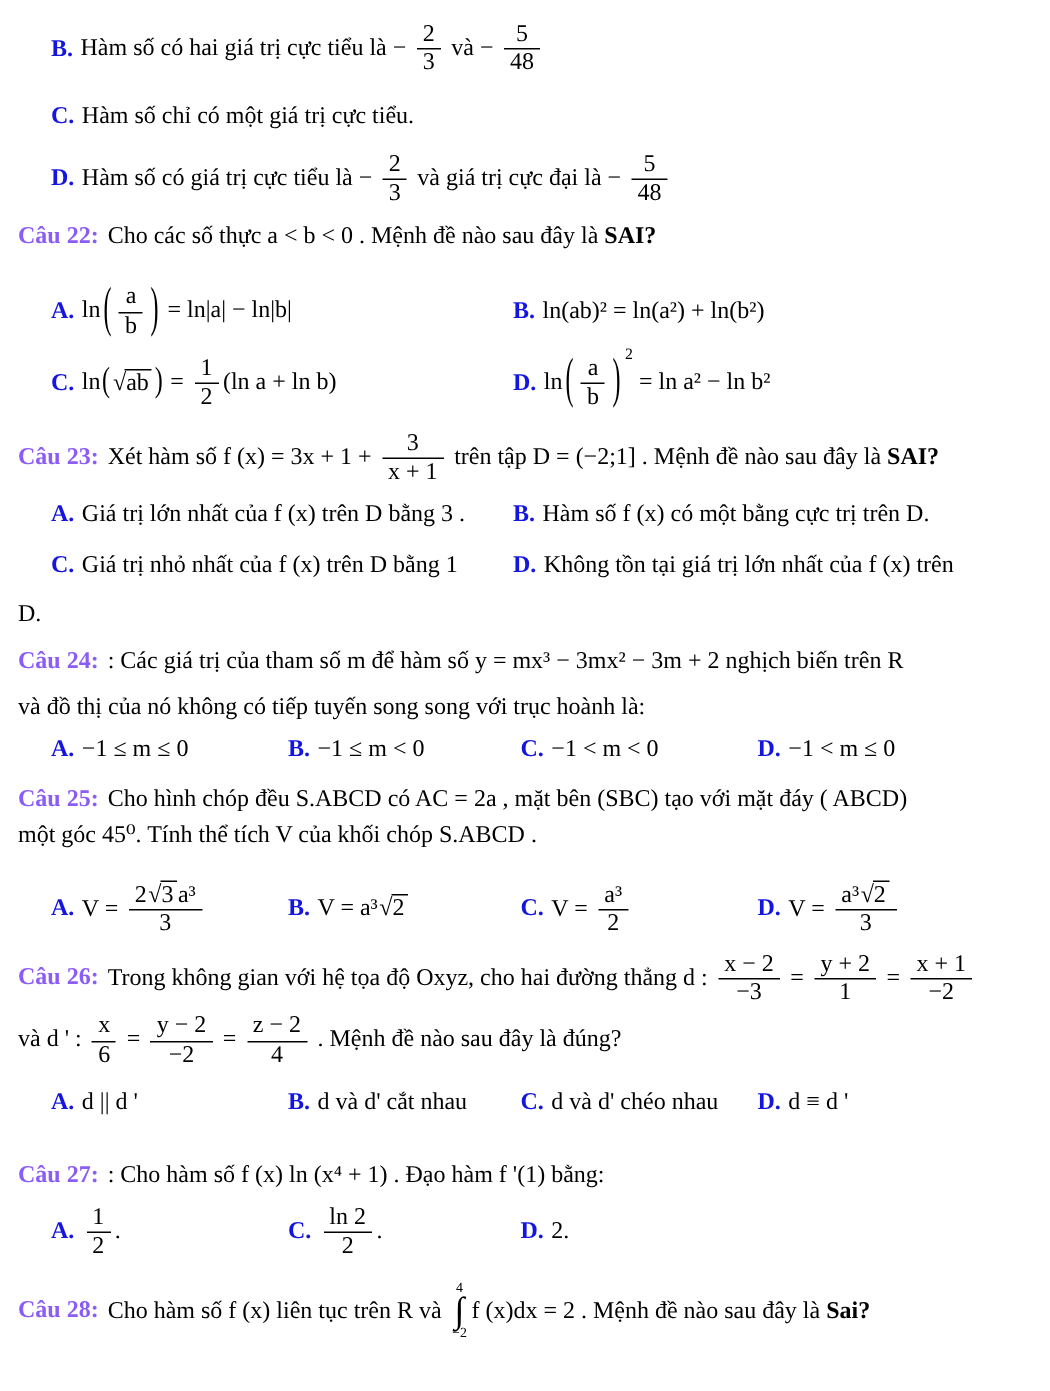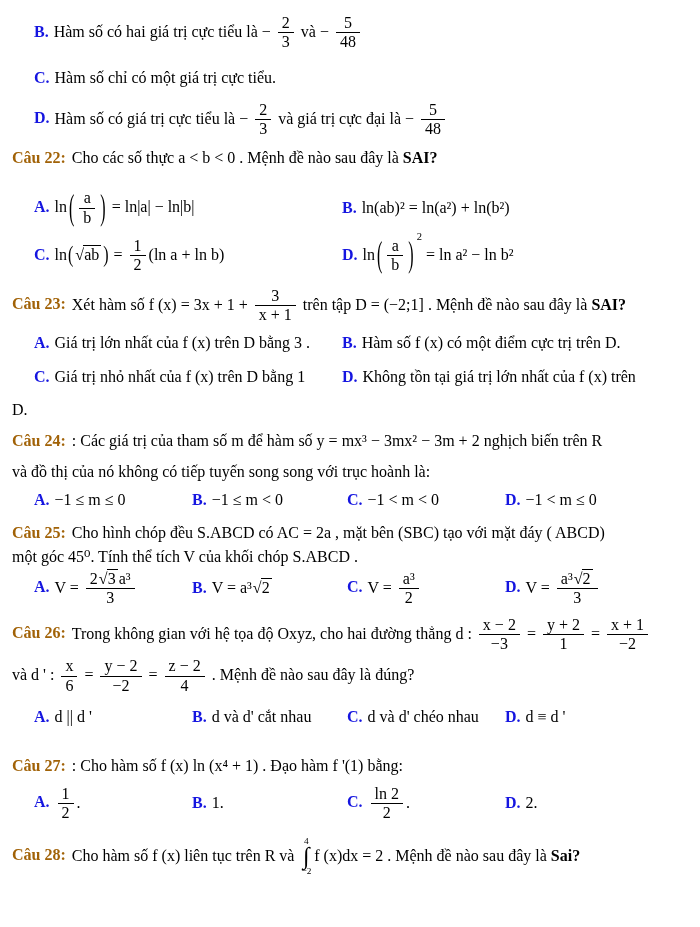--- a/index.html
+++ b/index.html
@@ -3,21 +3,21 @@
 <meta charset="utf-8">
 <style>
   html,body{margin:0;padding:0}
   body{
     width:700px;height:927px;overflow:hidden;background:#fff;color:#000;
     font-family:"Liberation Serif","DejaVu Serif",serif;
     font-size:16px;line-height:1.3;
   }
   .page{padding:6px 8px 0 12px}
   .row{display:block;white-space:nowrap}
-  .ql{color:#a16207;font-weight:bold;margin-right:6px}
+  .ql{color:#8b5cf6;font-weight:bold;margin-right:6px}
   .ol{color:#1515e0;font-weight:bold;margin-right:5px}
   .b{font-weight:bold}
   
   .fr{display:inline-block;vertical-align:middle;text-align:center;margin:0 3px;line-height:1.15}
   .fr .n{display:block;padding:0 4px}
   .fr .d{display:block;padding:0 4px;border-top:1.3px solid #000}
   
   .bp{display:inline-block;transform:scaleY(2.3);vertical-align:middle;margin:0 2px;font-weight:400}
   .mp{display:inline-block;transform:scaleY(1.45);vertical-align:middle;margin:0 1px}
   .pexp{font-size:66%;vertical-align:top;position:relative;top:-0.7em;margin-left:1px}
@@ -43,21 +43,21 @@
   #q22r2{margin-top:10px}
   #q23h{margin-top:12px}
   #q23r1{margin-top:8px}
   #q23r2{margin-top:14px}
   #q23cont{margin-top:12px}
   #q24l1{margin-top:10px}
   #q24l2{margin-top:10px}
   #q24o{margin-top:8px}
   #q25l1{margin-top:12px}
   #q25l2{margin-top:3px}
-  #q25o{margin-top:2px}
+  #q25o{margin-top:20px}
   #q26l1{margin-top:8px}
   #q26l2{margin-top:4px}
   #q26o{margin-top:12px}
   #q27h{margin-top:28px}
   #q27o{margin-top:8px}
   #q28h{margin-top:14px}
 </style>
 </head>
 <body>
 
@@ -113,21 +113,21 @@
     <span class="fr"><span class="n">3</span><span class="d">x + 1</span></span>
     <span>trên tập D = (−2;1] . Mệnh đề nào sau đây là</span>
     <span class="b">SAI?</span>
   </div>
 
   <div class="row g2" id="q23r1">
     <span>
       <span class="ol">A.</span><span>Giá trị lớn nhất của f (x) trên D bằng 3 .</span>
     </span>
     <span>
-      <span class="ol">B.</span><span>Hàm số f (x) có một điểm cực trị trên D.</span>
+      <span class="ol">B.</span><span>Hàm số f (x) có một bằng cực trị trên D.</span>
     </span>
   </div>
 
   <div class="row g2" id="q23r2">
     <span>
       <span class="ol">C.</span><span>Giá trị nhỏ nhất của f (x) trên D bằng 1</span>
     </span>
     <span>
       <span class="ol">D.</span><span>Không tồn tại giá trị lớn nhất của f (x) trên</span>
     </span>
@@ -198,21 +198,20 @@
     <span><span class="ol">D.</span><span>d ≡ d '</span></span>
   </div>
 
   <div class="row" id="q27h">
     <span class="ql">Câu 27:</span><span>: Cho hàm số f (x) ln (x⁴ + 1) . Đạo hàm f '(1) bằng:</span>
   </div>
   <div class="row g4" id="q27o">
     <span>
       <span class="ol">A.</span><span class="fr"><span class="n">1</span><span class="d">2</span></span><span>.</span>
     </span>
-    <span><span class="ol">B.</span><span>1.</span></span>
     <span>
       <span class="ol">C.</span><span class="fr"><span class="n">ln 2</span><span class="d">2</span></span><span>.</span>
     </span>
     <span><span class="ol">D.</span><span>2.</span></span>
   </div>
 
   <div class="row" id="q28h">
     <span class="ql">Câu 28:</span><span>Cho hàm số f (x) liên tục trên R và</span>
     <span class="int">
         <span class="lim">4</span>

